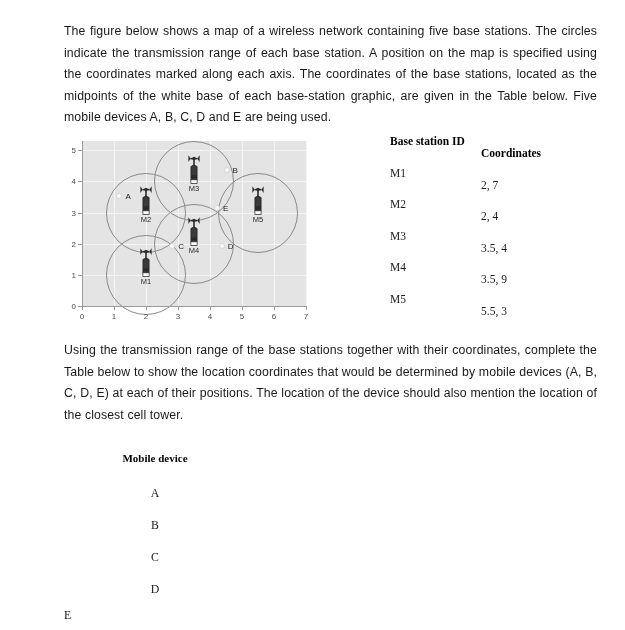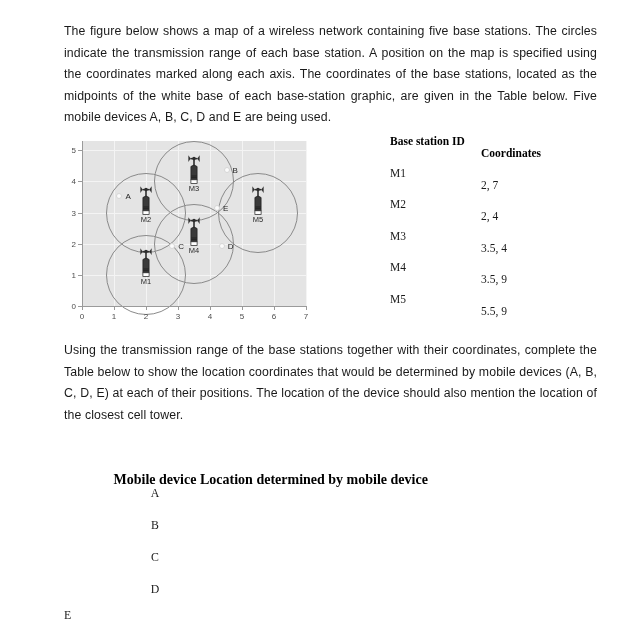--- a/index.html
+++ b/index.html
@@ -172,24 +172,23 @@
   #answer-table .arow {
     display: flex;
     height: 32px;
   }
   #answer-table .ac1 { width: 90px; text-align: center; }
   #answer-table .ac2 { width: 140px; }
   #answer-table .ac3 { width: 260px; }
   #answer-table .hdr {
     font-family: "Liberation Serif", serif;
     font-weight: bold;
-    font-size: 14px;
+    font-size: 11px;
     color: #000;
     white-space: nowrap;
-    margin-top: 20px;
   }
   #answer-table .dev {
     font-family: "Liberation Serif", serif;
     font-size: 11.8px;
     color: #1a1a1a;
   }
   #row-e-orphan {
     position: absolute;
     left: 64px; top: 608px;
     font-family: "Liberation Serif", serif;
@@ -364,30 +363,29 @@
     <div class="row">
       <div class="c1 cell">M3</div>
       <div class="c2 cell">3.5, 4</div>
     </div>
     <div class="row">
       <div class="c1 cell">M4</div>
       <div class="c2 cell">3.5, 9</div>
     </div>
     <div class="row">
       <div class="c1 cell">M5</div>
-      <div class="c2 cell">5.5, 9</div>
+      <div class="c2 cell">5.5, 3</div>
     </div>
   </div>
 
   <p class="para" id="task-paragraph">Using the transmission range of the base stations together with their coordinates, complete the Table below to show the location coordinates that would be determined by mobile devices (A, B, C, D, E) at each of their positions. The location of the device should also mention the location of the closest cell tower.</p>
 
   <div id="answer-table">
     <div class="hrow">
       <div class="ac1 hdr">Mobile device</div>
-      <div class="ac3 hdr">Location determined by mobile device</div>
     </div>
     <div class="arow">
       <div class="ac1 dev">A</div>
       <div class="ac2 dev"></div>
       <div class="ac3 dev"></div>
     </div>
     <div class="arow">
       <div class="ac1 dev">B</div>
       <div class="ac2 dev"></div>
       <div class="ac3 dev"></div>

